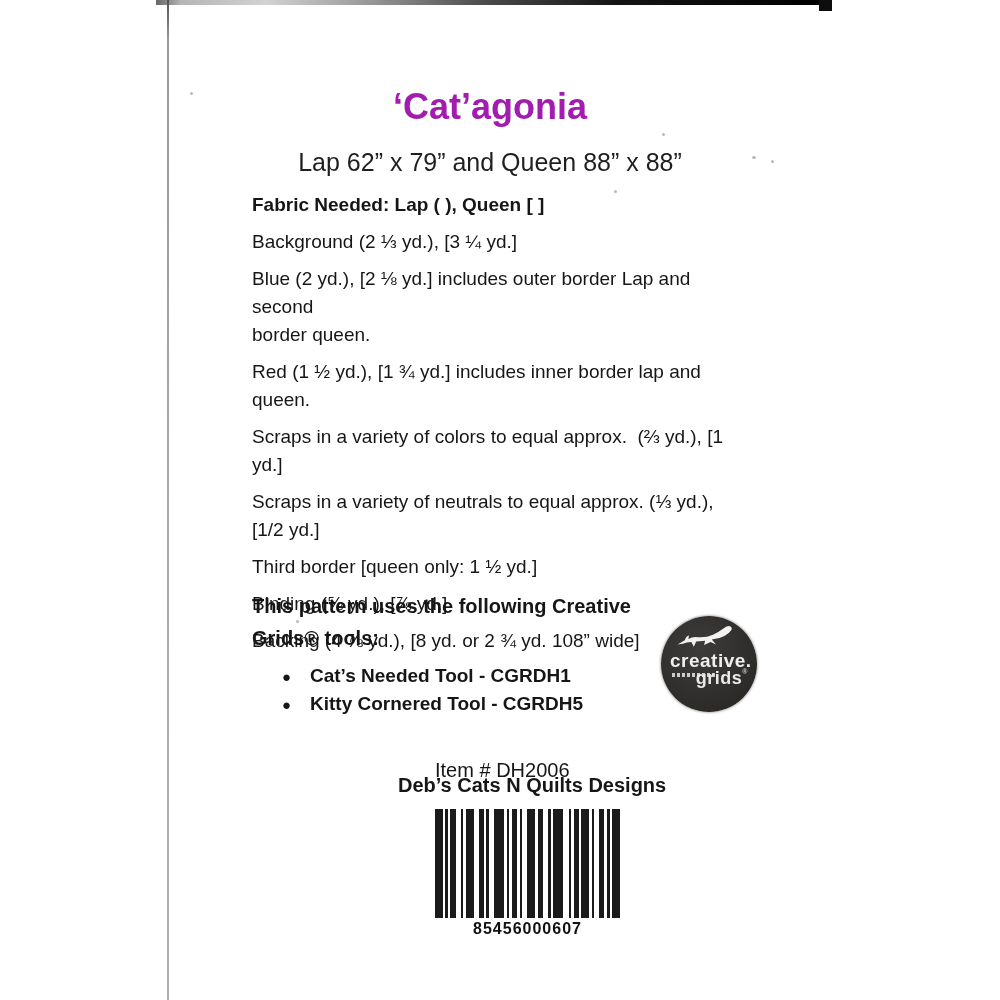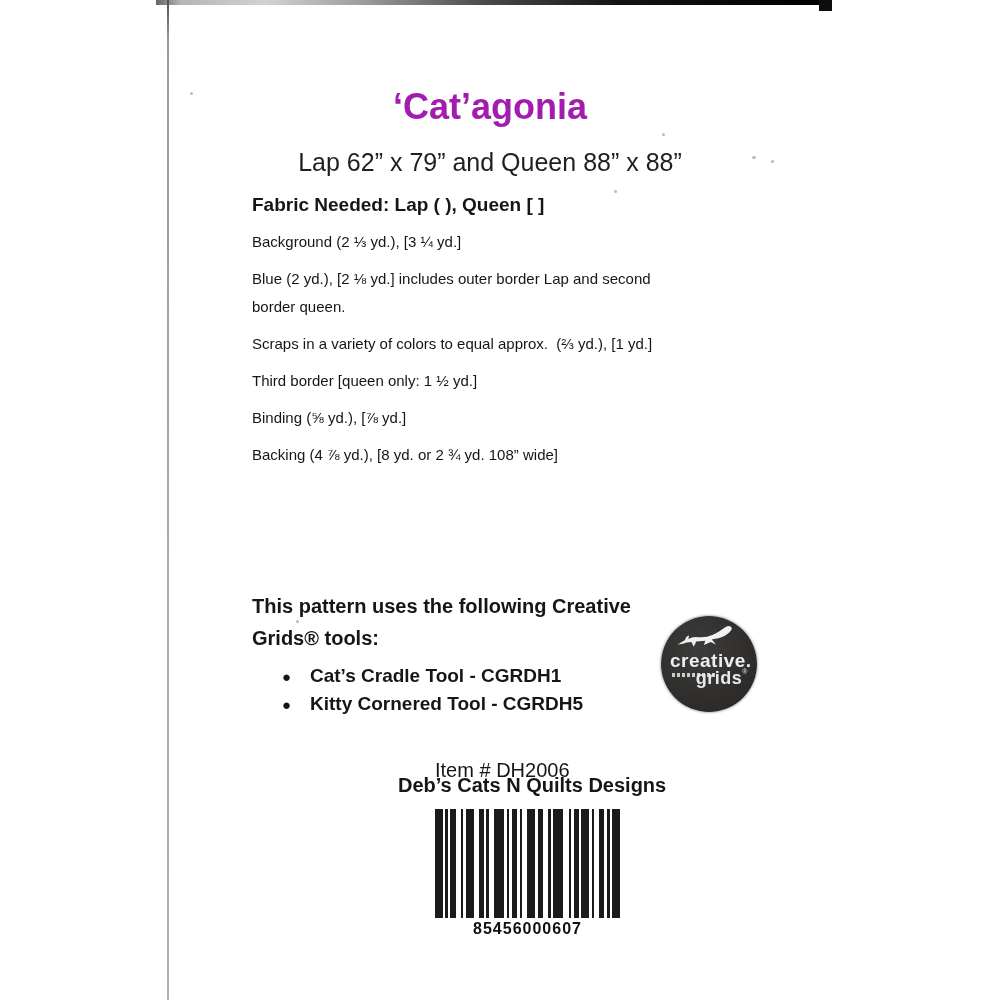--- a/index.html
+++ b/index.html
@@ -21,21 +21,21 @@
     background:linear-gradient(to bottom,#4f4f4f 0px,#9a9a9a 40px,#a8a8a8 500px,#b0b0b0 1000px);
   }
   .speck{width:3px;height:3px;border-radius:50%;background:#b9b9b9;}
 
   
   #title{left:150px;top:86px;width:680px;text-align:center;font-size:36px;font-weight:700;color:#a21caf;}
   #subtitle{left:150px;top:148px;width:680px;text-align:center;font-size:25px;color:#1f1f1f;}
   #fabric-header{left:252px;top:194px;font-size:19px;font-weight:700;}
 
   
-  #fabric-list{left:252px;top:228px;width:480px;font-size:15px;line-height:28px;}
+  #fabric-list{left:252px;top:228px;width:480px;font-size:19px;line-height:28px;}
   #fabric-list p{margin:0 0 9px 0;white-space:pre-line;}
 
   
   #tools-heading{left:252px;top:590px;width:440px;font-size:20px;font-weight:700;line-height:32px;}
   #tools-list{left:282px;top:662px;margin:0;padding:0;list-style:none;font-size:19px;font-weight:700;}
   #tools-list li{height:28px;line-height:28px;}
   #tools-list .bullet{display:inline-block;width:28px;font-size:15px;vertical-align:middle;}
 
   
   #logo{left:661px;top:616px;width:96px;height:96px;border-radius:50%;
@@ -76,29 +76,31 @@
   <div class="speck abs" style="left:296px;top:620px;"></div>
 
   <div id="title" class="abs">‘Cat’agonia</div>
   <div id="subtitle" class="abs">Lap 62” x 79” and Queen 88” x 88”</div>
   <div id="fabric-header" class="abs">Fabric Needed: Lap ( ), Queen [ ]</div>
 
   <div id="fabric-list" class="abs">
       <p>Background (2 ⅓ yd.), [3 ¼ yd.]</p>
       <p>Blue (2 yd.), [2 ⅛ yd.] includes outer border Lap and second
 border queen.</p>
+      <p>Red (1 ½ yd.), [1 ¾ yd.] includes inner border lap and queen.</p>
       <p>Scraps in a variety of colors to equal approx.&nbsp; (⅔ yd.), [1 yd.]</p>
+      <p>Scraps in a variety of neutrals to equal approx. (⅓ yd.), [1/2 yd.]</p>
       <p>Third border [queen only: 1 ½ yd.]</p>
       <p>Binding (⅝ yd.), [⅞ yd.]</p>
       <p>Backing (4 ⅞ yd.), [8 yd. or 2 ¾ yd. 108” wide]</p>
     </div>
 
   <div id="tools-heading" class="abs">This pattern uses the following Creative Grids® tools:</div>
   <ul id="tools-list" class="abs">
-      <li><span class="bullet">●</span><span>Cat’s Cradle Tool - CGRDH1</span></li>
+      <li><span class="bullet">●</span><span>Cat’s Needed Tool - CGRDH1</span></li>
       <li><span class="bullet">●</span><span>Kitty Cornered Tool - CGRDH5</span></li>
     </ul>
 
   <div id="logo" class="abs">
     <svg class="fox" viewBox="0 0 120 50" preserveAspectRatio="xMidYMid meet">
       <path fill="#f2f2f2" d="M6 34 l12 -7 q2 -7 7 -8 l-1 6 q7 -4 16 -3 q14 1 25 -4 q10 -5 18 -11 q7 -5 11 -3 q4 2 1 7 q-3 5 -11 9 q-9 5 -21 6 l7 8 l-9 -4 l-11 5 l2 -7 l-15 1 l-4 9 l-4 -8 q-9 0 -14 3 z"></path>
     </svg>
     <div class="creative">creative.</div>
     <div class="tagline"></div>
     <div class="grids"><span>grids</span><span class="mark">®</span></div>

